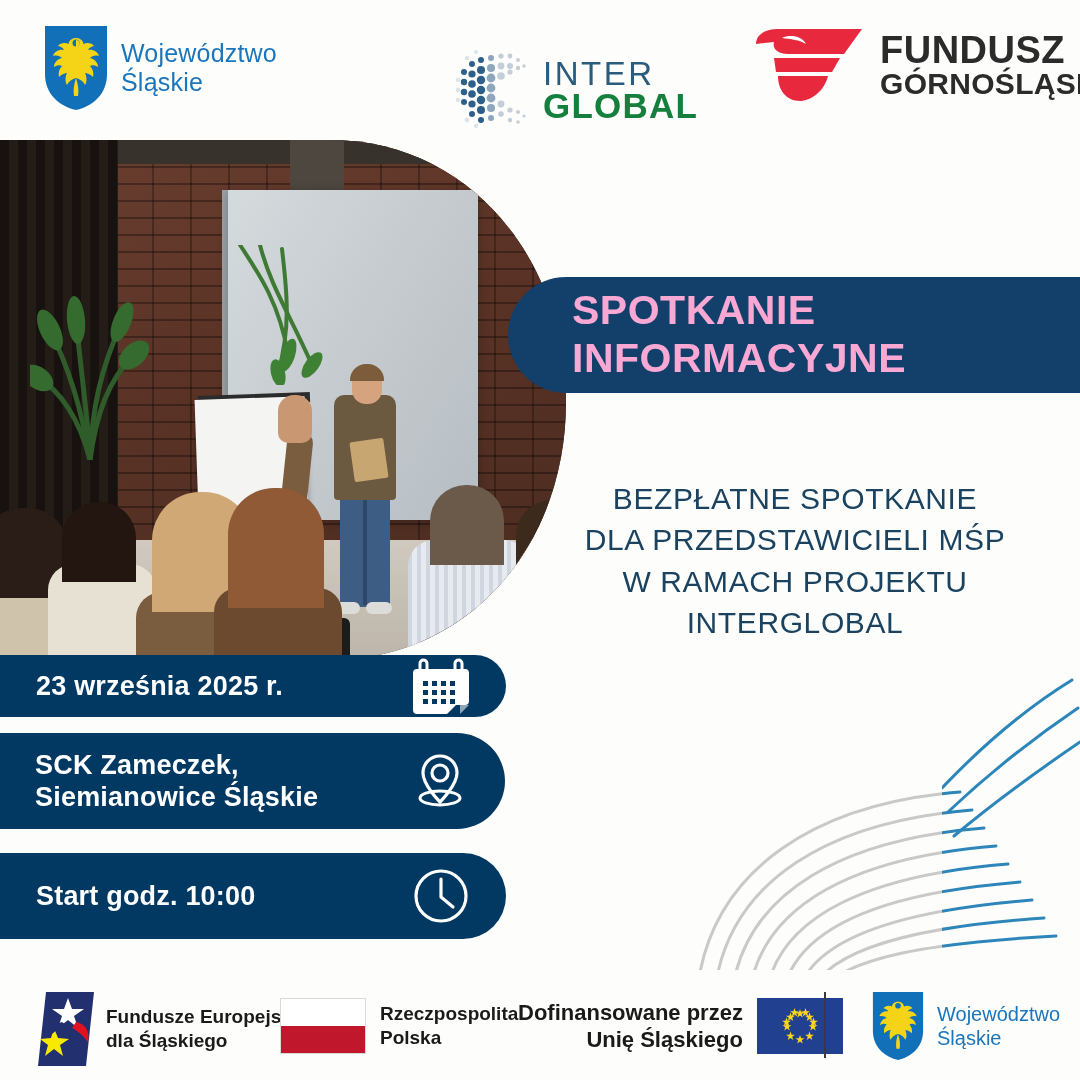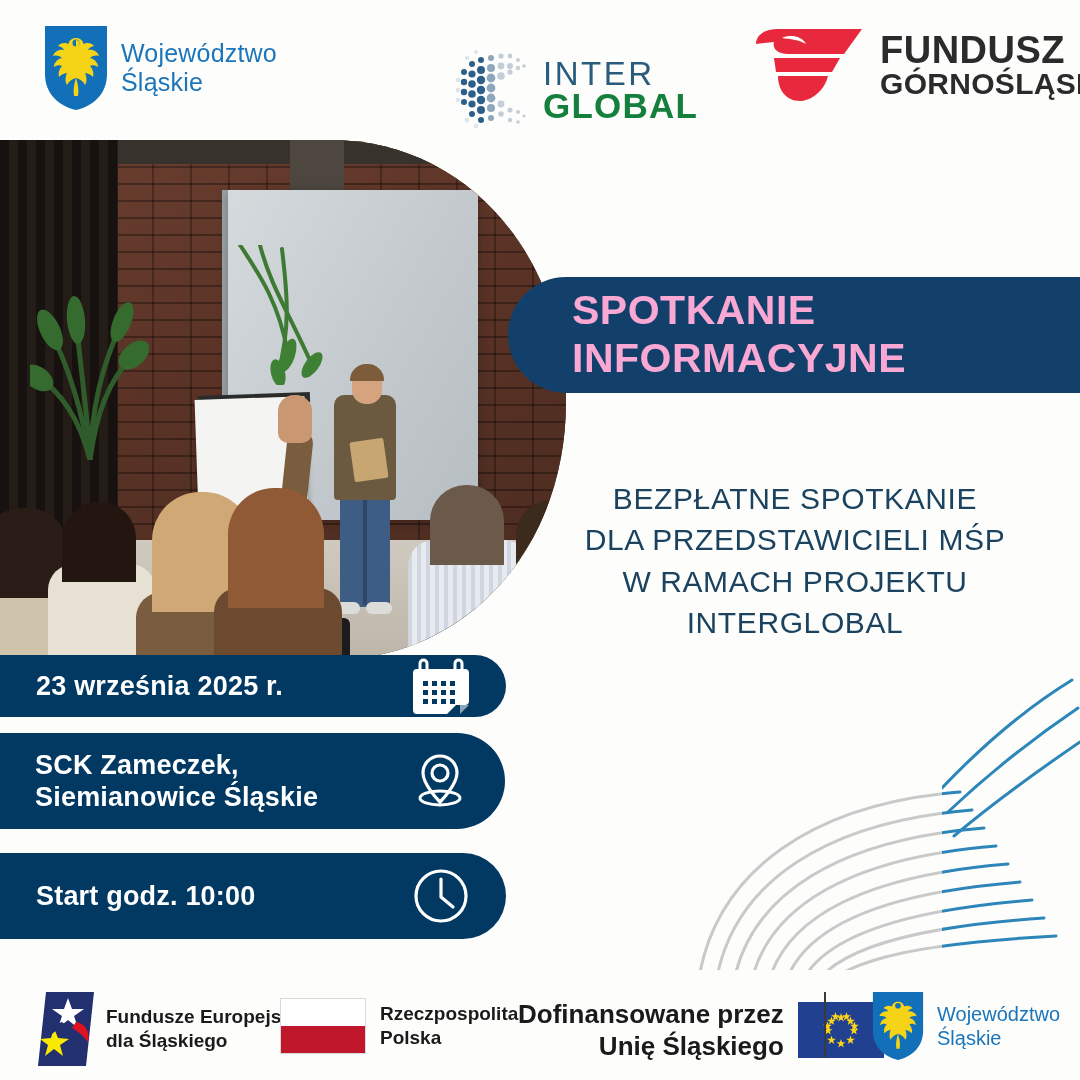--- a/index.html
+++ b/index.html
@@ -121,21 +121,21 @@
   .f-item{display:flex;align-items:center;gap:12px;}
   .fe-logo{position:absolute;left:38px;top:22px;}
   .fe-mark{width:56px;height:74px;}
   .fe-text{font-size:19px;font-weight:700;color:#1a1a1a;line-height:1.24;}
   .pl-logo{position:absolute;left:280px;top:28px;display:flex;align-items:center;gap:14px;}
   .pl-flag{width:86px;height:56px;border:1px solid #d9d9d9;box-sizing:border-box;}
   .pl-flag-top{height:50%;background:#ffffff;}
   .pl-flag-bot{height:50%;background:#c1172c;}
   .pl-text{font-size:19px;font-weight:700;color:#1a1a1a;line-height:1.24;}
   .eu-logo{position:absolute;left:518px;top:28px;display:flex;align-items:center;gap:14px;}
-  .eu-text{font-size:26px;font-weight:700;color:#1a1a1a;line-height:1.24;text-align:right;}
+  .eu-text{font-size:22px;font-weight:700;color:#1a1a1a;line-height:1.24;text-align:right;}
   .eu-flag{width:86px;height:56px;background:#21408f;position:relative;}
   .f-divider{position:absolute;left:824px;top:22px;width:2px;height:66px;background:#3a3a3a;}
   .woj-footer{position:absolute;left:872px;top:22px;display:flex;align-items:center;gap:13px;}
   .woj-f-crest{width:52px;height:68px;position:relative;}
   .woj-f-text{font-size:20px;color:#1b75bb;line-height:1.2;}
 </style>
 </head>
 <body>
 
 <div class="poster">

